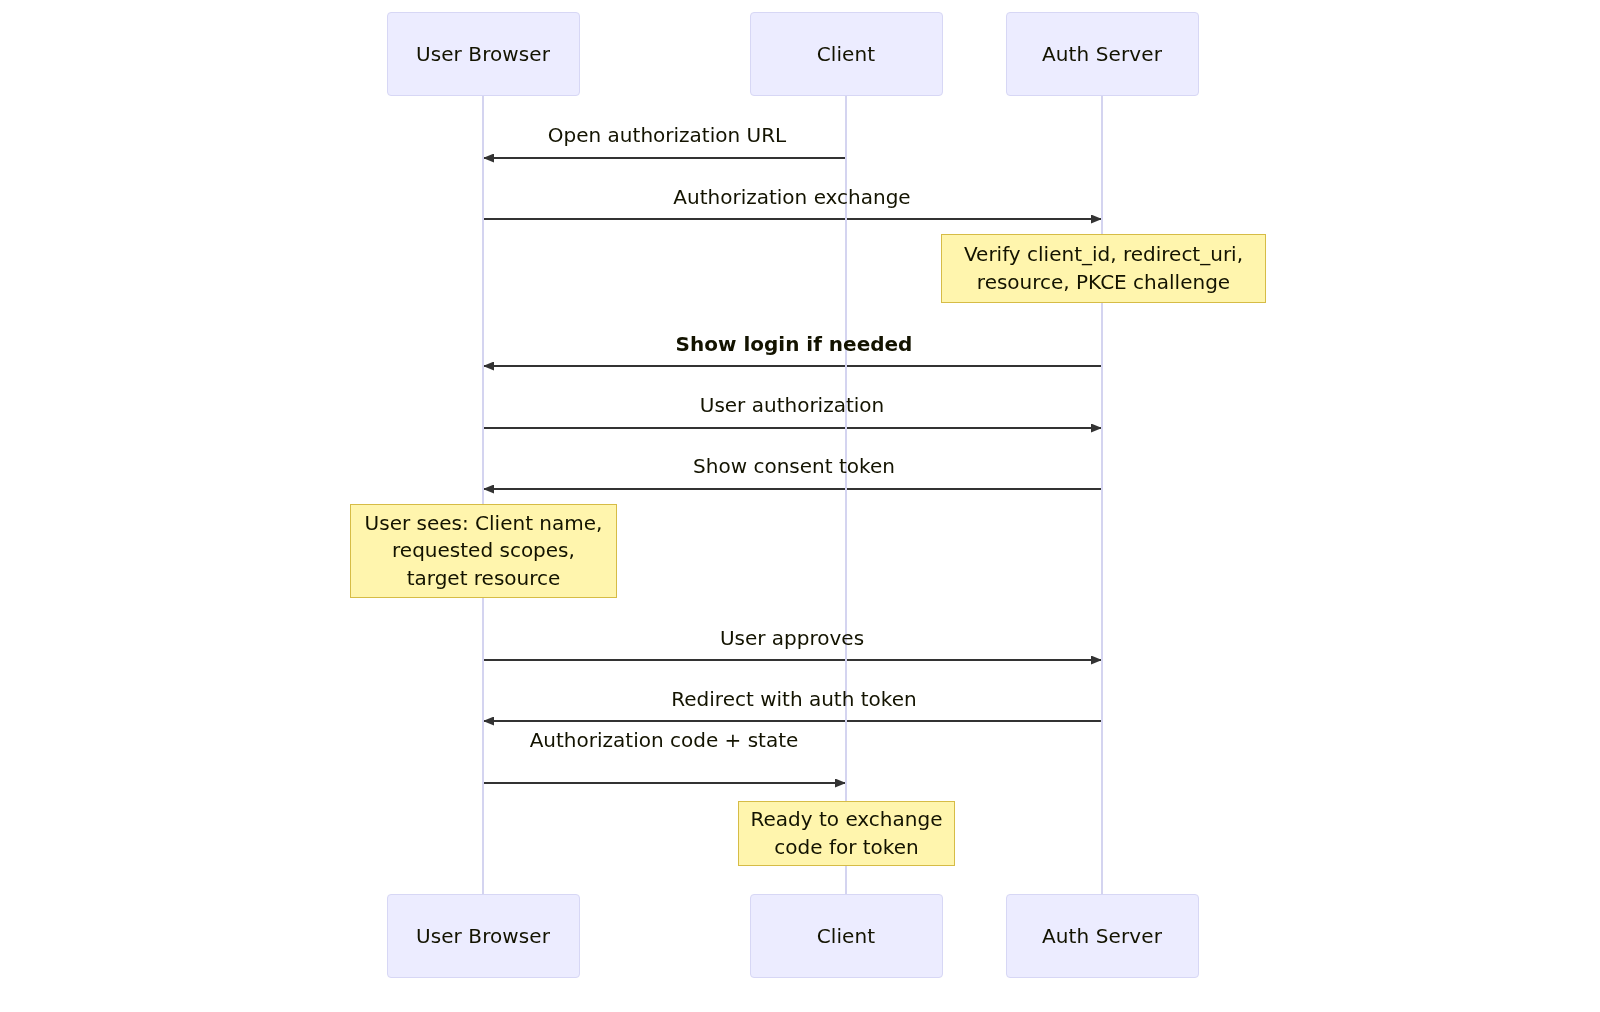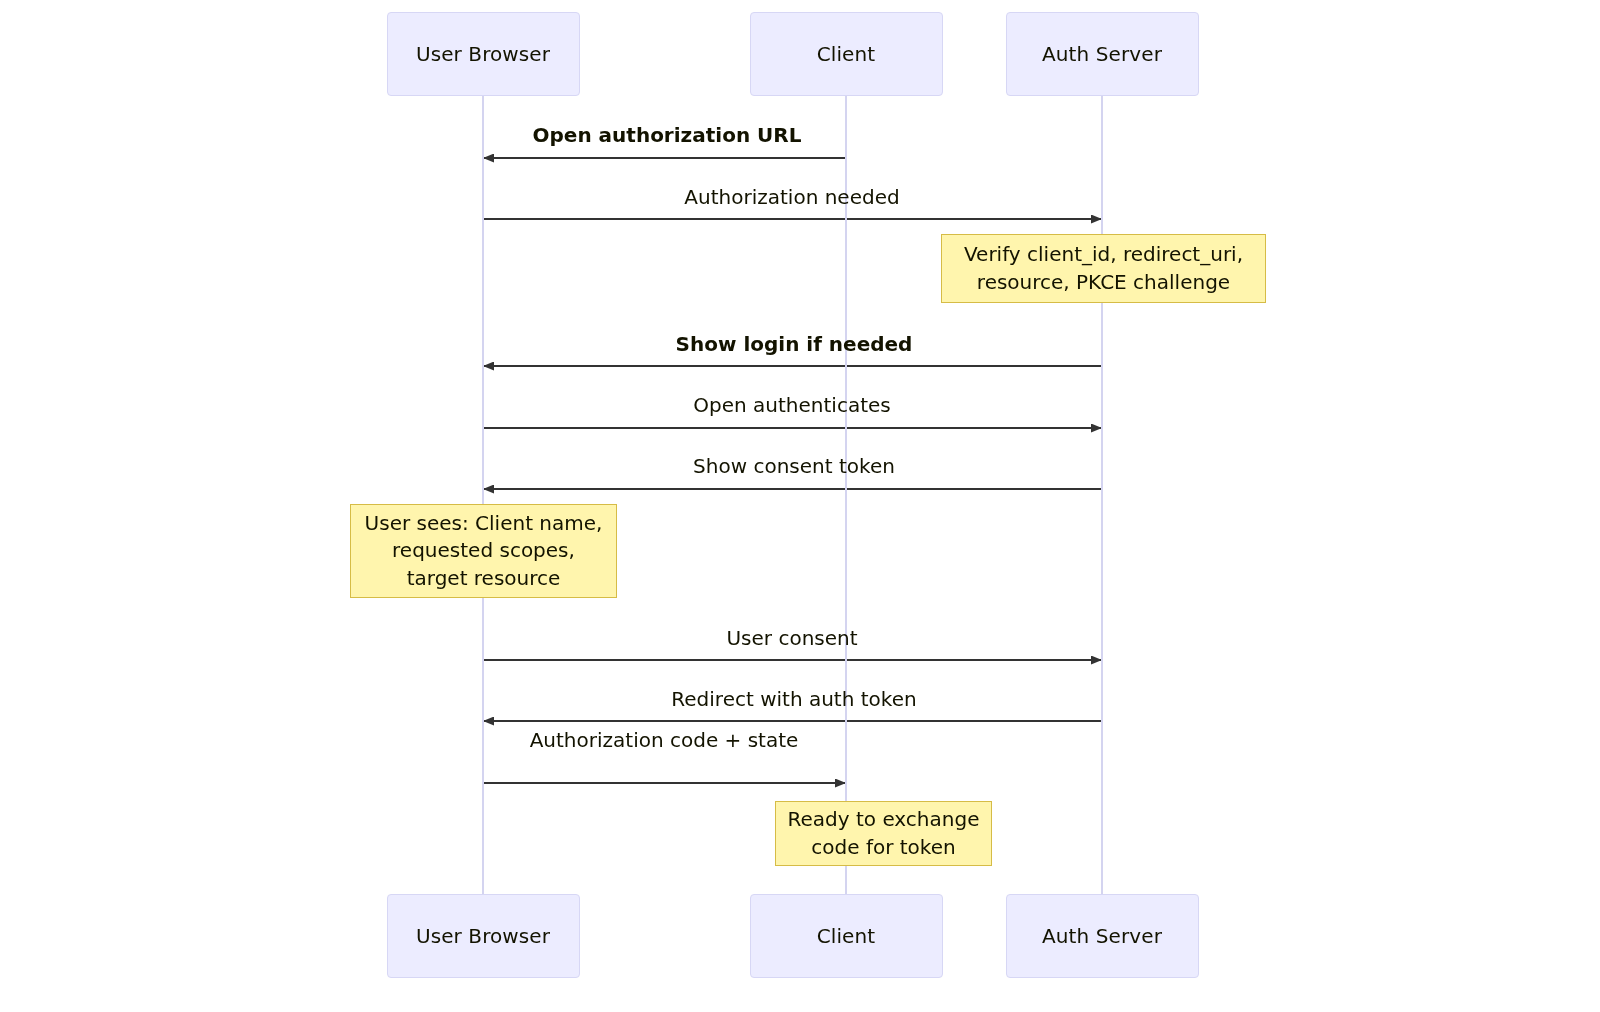--- a/index.html
+++ b/index.html
@@ -127,36 +127,36 @@
   <div class="participant-box" id="pbot-0" style="left: 362.5px; top: 894px; width: 193px; height: 84px;">
     <span class="participant-label">User Browser</span>
   </div>
   <div class="participant-box" id="pbot-1" style="left: 725.5px; top: 894px; width: 193px; height: 84px;">
     <span class="participant-label">Client</span>
   </div>
   <div class="participant-box" id="pbot-2" style="left: 981.5px; top: 894px; width: 193px; height: 84px;">
     <span class="participant-label">Auth Server</span>
   </div>
 
-  <div class="message-label" id="mlabel-0" style="left: 643px; top: 123px; font-weight: bold;">Open authorization URL</div>
-  <div class="message-label" id="mlabel-1" style="left: 768px; top: 185px;">Authorization needed</div>
+  <div class="message-label" id="mlabel-0" style="left: 643px; top: 123px;">Open authorization URL</div>
+  <div class="message-label" id="mlabel-1" style="left: 768px; top: 185px;">Authorization exchange</div>
   <div class="message-label" id="mlabel-2" style="left: 770px; top: 332px; font-weight: bold;">Show login if needed</div>
-  <div class="message-label" id="mlabel-3" style="left: 768px; top: 393px;">Open authenticates</div>
+  <div class="message-label" id="mlabel-3" style="left: 768px; top: 393px;">User authorization</div>
   <div class="message-label" id="mlabel-4" style="left: 770px; top: 454px;">Show consent token</div>
-  <div class="message-label" id="mlabel-5" style="left: 768px; top: 626px;">User consent</div>
+  <div class="message-label" id="mlabel-5" style="left: 768px; top: 626px;">User approves</div>
   <div class="message-label" id="mlabel-6" style="left: 770px; top: 687px;">Redirect with auth token</div>
   <div class="message-label" id="mlabel-7" style="left: 640px; top: 728px;">Authorization code + state</div>
 
   <div class="note-box" id="note-0" style="left: 917px; top: 234px; width: 325px; height: 69px; background: rgb(255, 245, 173); border-color: rgb(214, 188, 70);">
     <span class="note-text">Verify client_id, redirect_uri,
 resource, PKCE challenge</span>
   </div>
   <div class="note-box" id="note-1" style="left: 326px; top: 504px; width: 267px; height: 94px; background: rgb(255, 245, 173); border-color: rgb(214, 188, 70);">
     <span class="note-text">User sees: Client name,
 requested scopes,
 target resource</span>
   </div>
-  <div class="note-box" id="note-2" style="left: 751px; top: 801px; width: 217px; height: 65px; background: rgb(255, 245, 173); border-color: rgb(214, 188, 70);">
+  <div class="note-box" id="note-2" style="left: 714px; top: 801px; width: 217px; height: 65px; background: rgb(255, 245, 173); border-color: rgb(214, 188, 70);">
     <span class="note-text">Ready to exchange
 code for token</span>
   </div>
 
 </div>
 
 </body></html>

